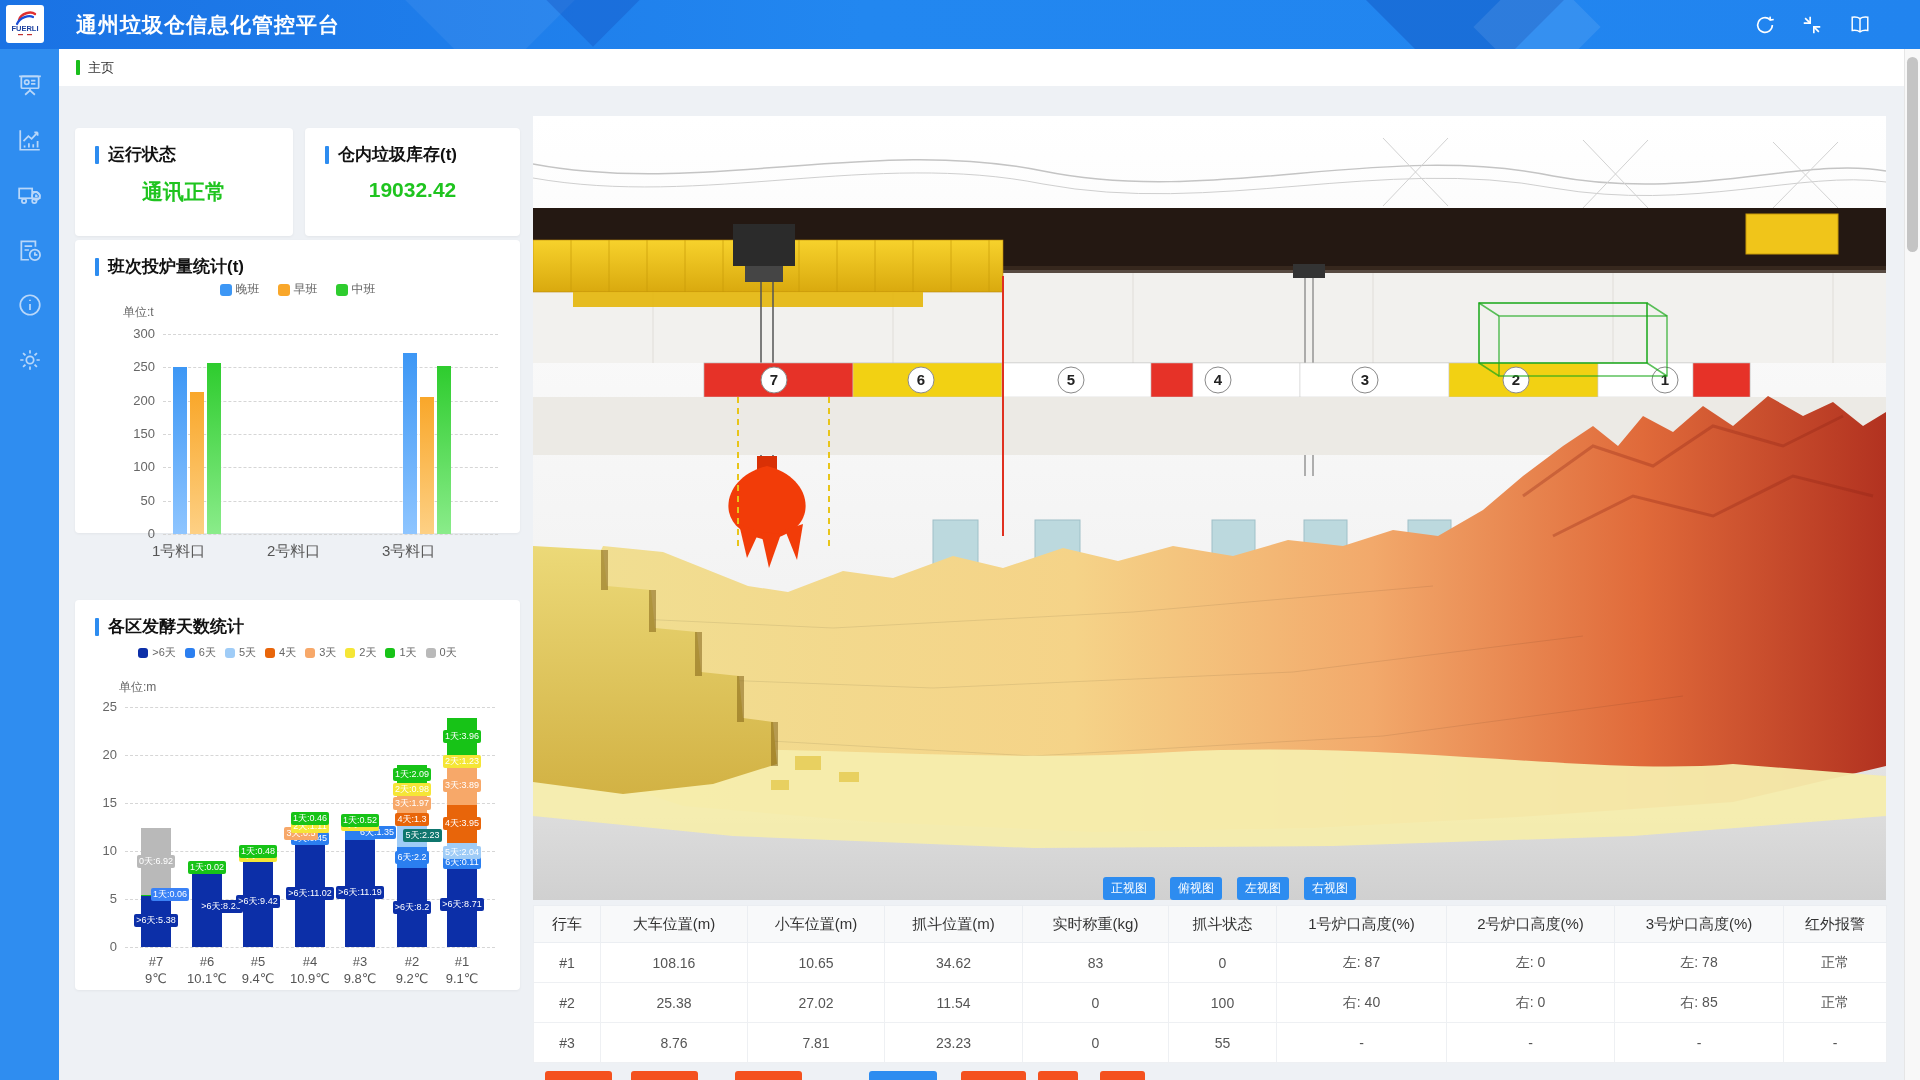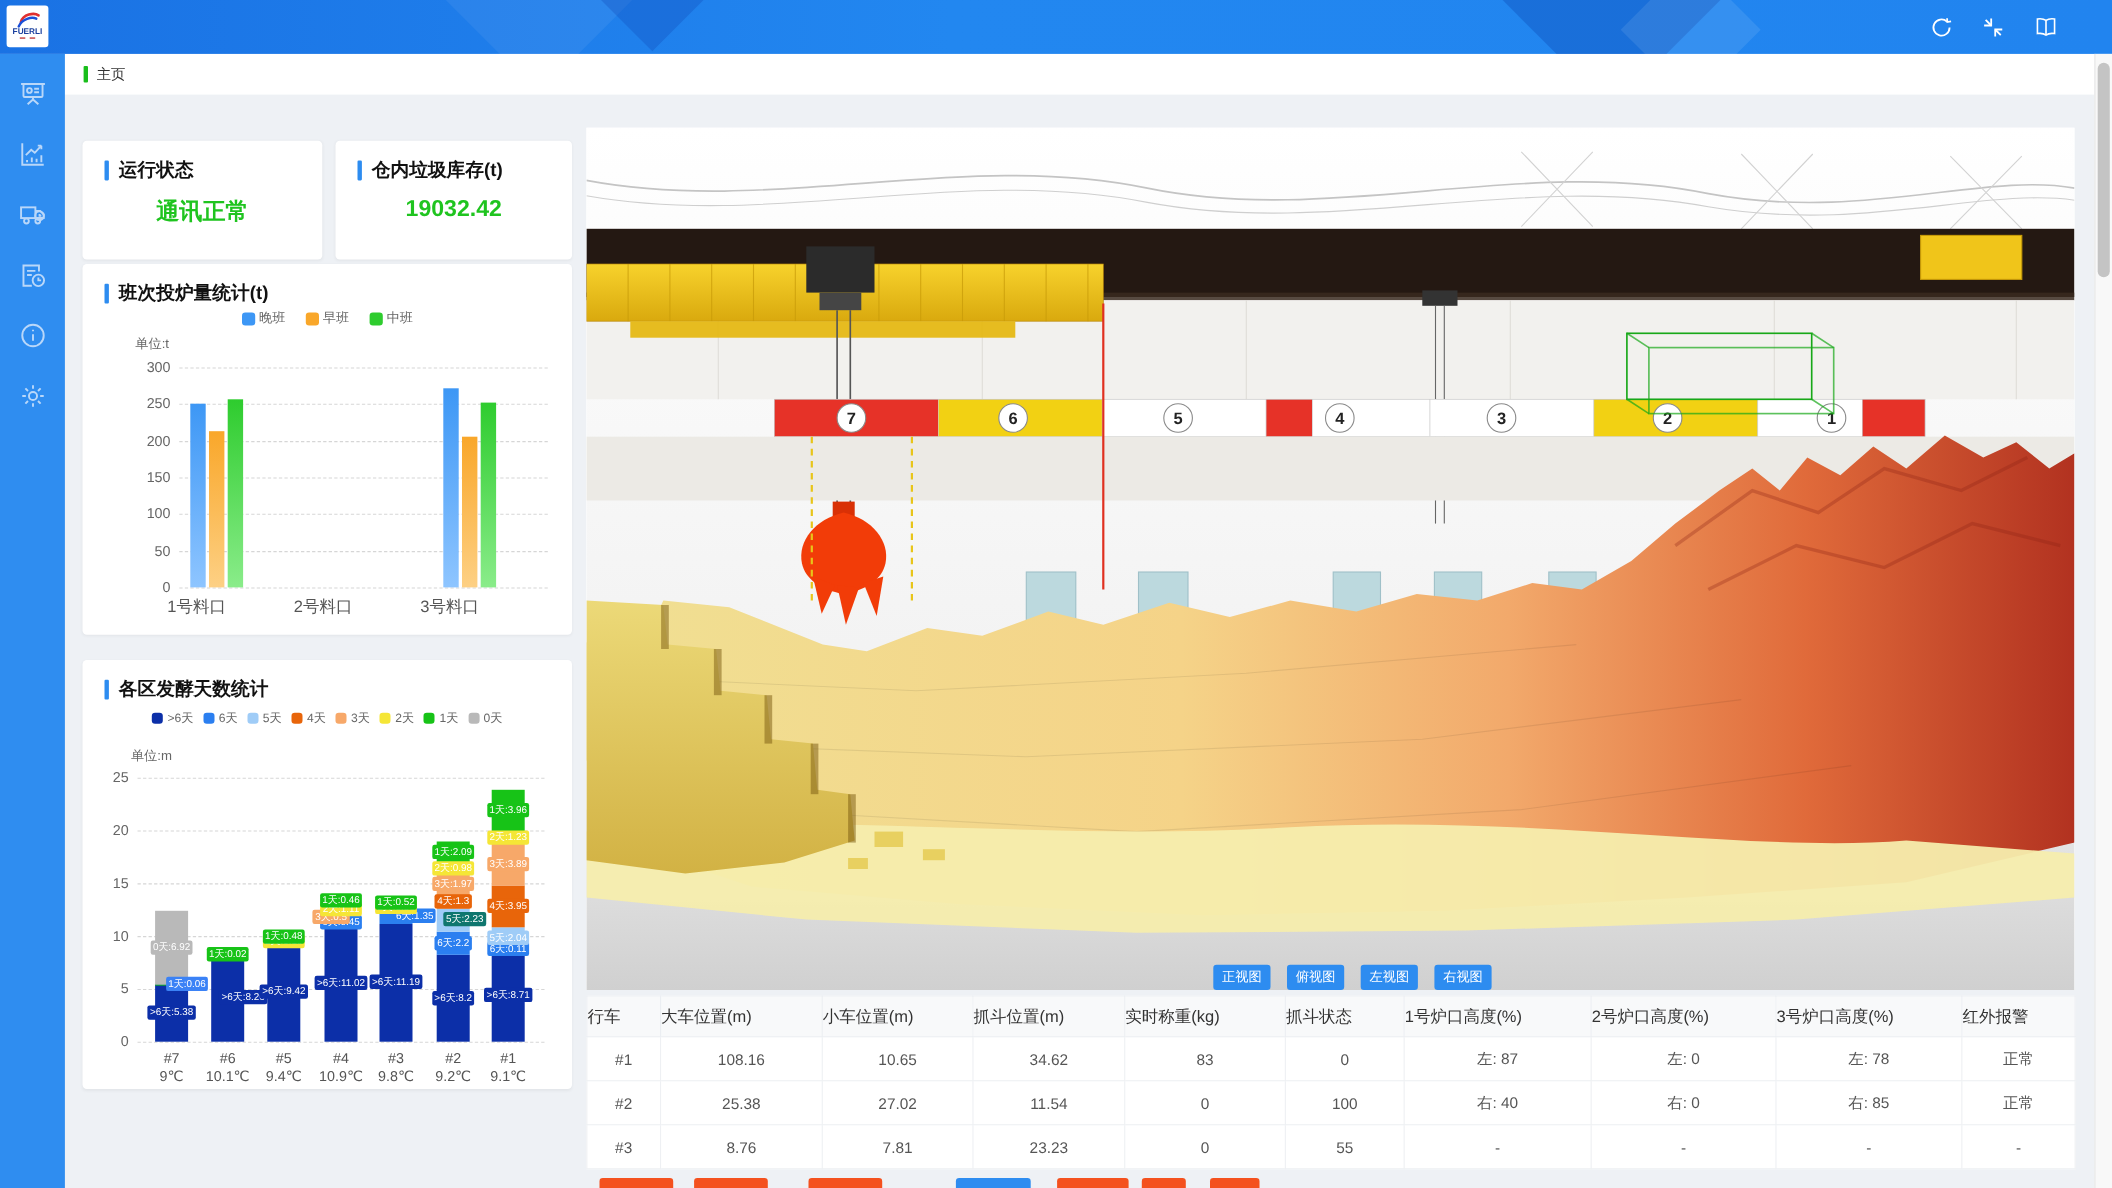--- a/index.html
+++ b/index.html
@@ -51,21 +51,21 @@
 
   
   #viewer{position:absolute;left:533px;top:116px;width:1353px;height:784px;background:#fff;overflow:hidden}
   .view-btns{position:absolute;top:877px;left:1103px;display:flex;gap:15px;z-index:6}
   .vbtn{height:23px;padding:0 8px;background:#2d8cf0;color:#fff;font-size:12px;border:none;border-radius:3px;
     display:flex;align-items:center;cursor:pointer;font-family:inherit}
 
   
   .data-table{position:absolute;left:533px;top:905px;width:1353px;border-collapse:collapse;background:#fff;table-layout:fixed}
   .data-table th{height:37px;font-size:15px;color:#333;font-weight:normal;background:#f8f9fa;
-    border:1px solid #ebeef2;text-align:left;overflow:hidden;white-space:nowrap}
+    border:1px solid #ebeef2;text-align:center;overflow:hidden;white-space:nowrap}
   .data-table td{height:40px;font-size:14px;color:#555;border:1px solid #eef0f3;text-align:center;white-space:nowrap}
   .cell-ok{color:#2fc32f}
 
   
   .strip-btn{position:absolute;top:1071px;height:12px;border-radius:3px 3px 0 0;cursor:pointer}
 
   
   .scroll-track{position:absolute;right:0;top:49px;width:16px;bottom:0;background:#f8f8f8;border-left:1px solid #e6e6e6;z-index:40}
   .scroll-thumb{position:absolute;left:2px;top:8px;width:11px;height:195px;background:#c4c4c4;border-radius:6px;cursor:pointer}
 </style>
@@ -79,20 +79,21 @@
   <div class="deco deco4"></div>
   <div class="logo-box">
     <svg width="34" height="34" viewBox="0 0 34 34">
       <path d="M11,13 C13,6 23,4 27,7" fill="none" stroke="#e03030" stroke-width="2.4" stroke-linecap="round"></path>
       <path d="M9,17 C12,10 21,8 25,10" fill="none" stroke="#1b4fd8" stroke-width="2.2" stroke-linecap="round"></path>
       <text x="17" y="24" text-anchor="middle" font-size="7.5" font-weight="bold" fill="#1a3f9e">FUERLI</text>
       <rect x="10" y="27" width="5" height="1.2" fill="#c03030"></rect>
       <rect x="19" y="27" width="5" height="1.2" fill="#c03030"></rect>
     </svg>
   </div>
+  <div class="app-title">通州垃圾仓信息化管控平台</div>
   <div class="top-icons">
     <svg width="22" height="22" viewBox="0 0 24 24">
       <path d="M20,12 a8,8 0 1 1 -2.6,-5.9" fill="none" stroke="#fff" stroke-width="1.8"></path>
       <path d="M17.5,2.8 L17.8,6.6 L21.5,6.0" fill="none" stroke="#fff" stroke-width="1.8"></path>
     </svg>
     <svg width="22" height="22" viewBox="0 0 24 24">
       <path d="M10,3 L10,10 L3,10" fill="none" stroke="#fff" stroke-width="1.8"></path>
       <path d="M10,10 L4.5,4.5" stroke="#fff" stroke-width="1.8"></path>
       <path d="M14,21 L14,14 L21,14" fill="none" stroke="#fff" stroke-width="1.8"></path>
       <path d="M14,14 L19.5,19.5" stroke="#fff" stroke-width="1.8"></path>
@@ -169,21 +170,21 @@
   <div class="stat-value">通讯正常</div>
 </div>
 <div class="panel" style="left:305px;top:128px;width:215px;height:108px">
   <div class="panel-title">
       <span class="tbar"></span>
     <span>仓内垃圾库存(t)</span>
     </div>
   <div class="stat-value">19032.42</div>
 </div>
 
-<div class="panel" style="left:75px;top:240px;width:445px;height:337px">
+<div class="panel" style="left:75px;top:240px;width:445px;height:293px">
   <div class="panel-title">
       <span class="tbar"></span>
     <span>班次投炉量统计(t)</span>
     </div>
   <div class="legend-row" id="legend1" style="top:41px;gap:18px;font-size:12px">
       <span class="lg-item">
         <span class="lg-sw" style="width: 12px; height: 12px; background: rgb(61, 151, 245);"></span>
         <span>晚班</span>
       </span>
       <span class="lg-item">

